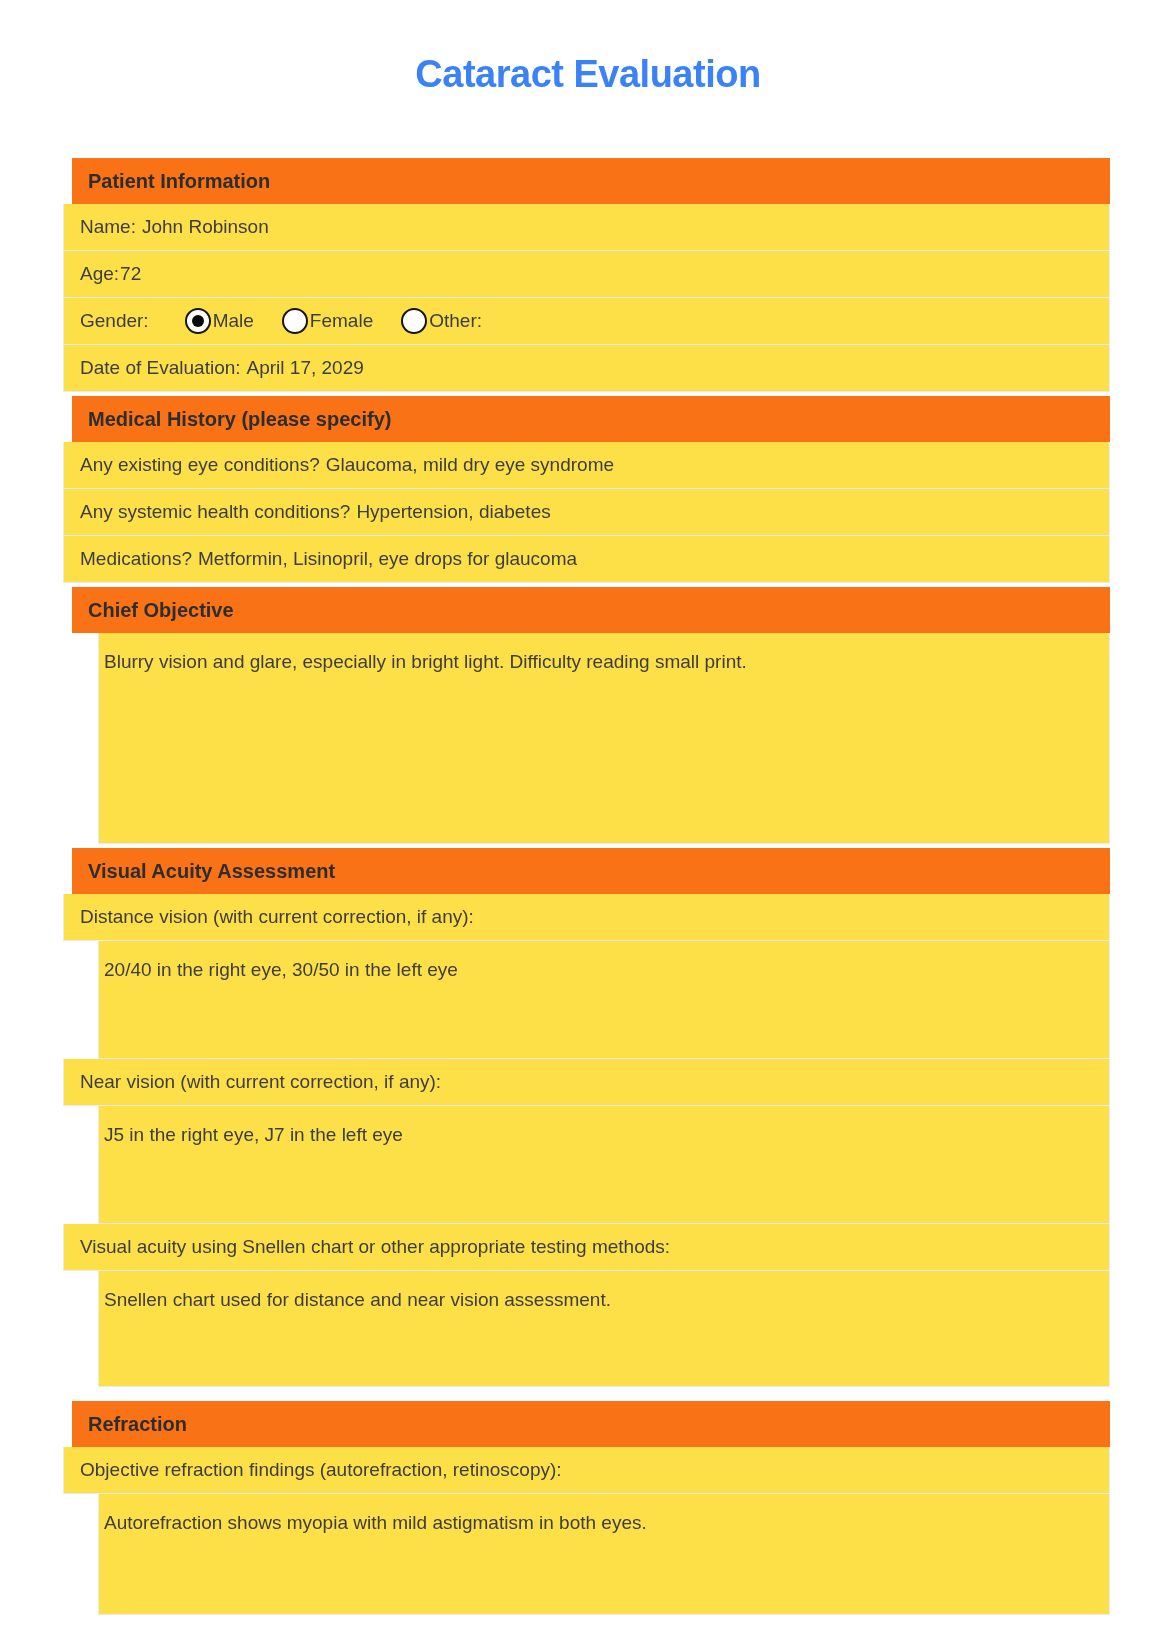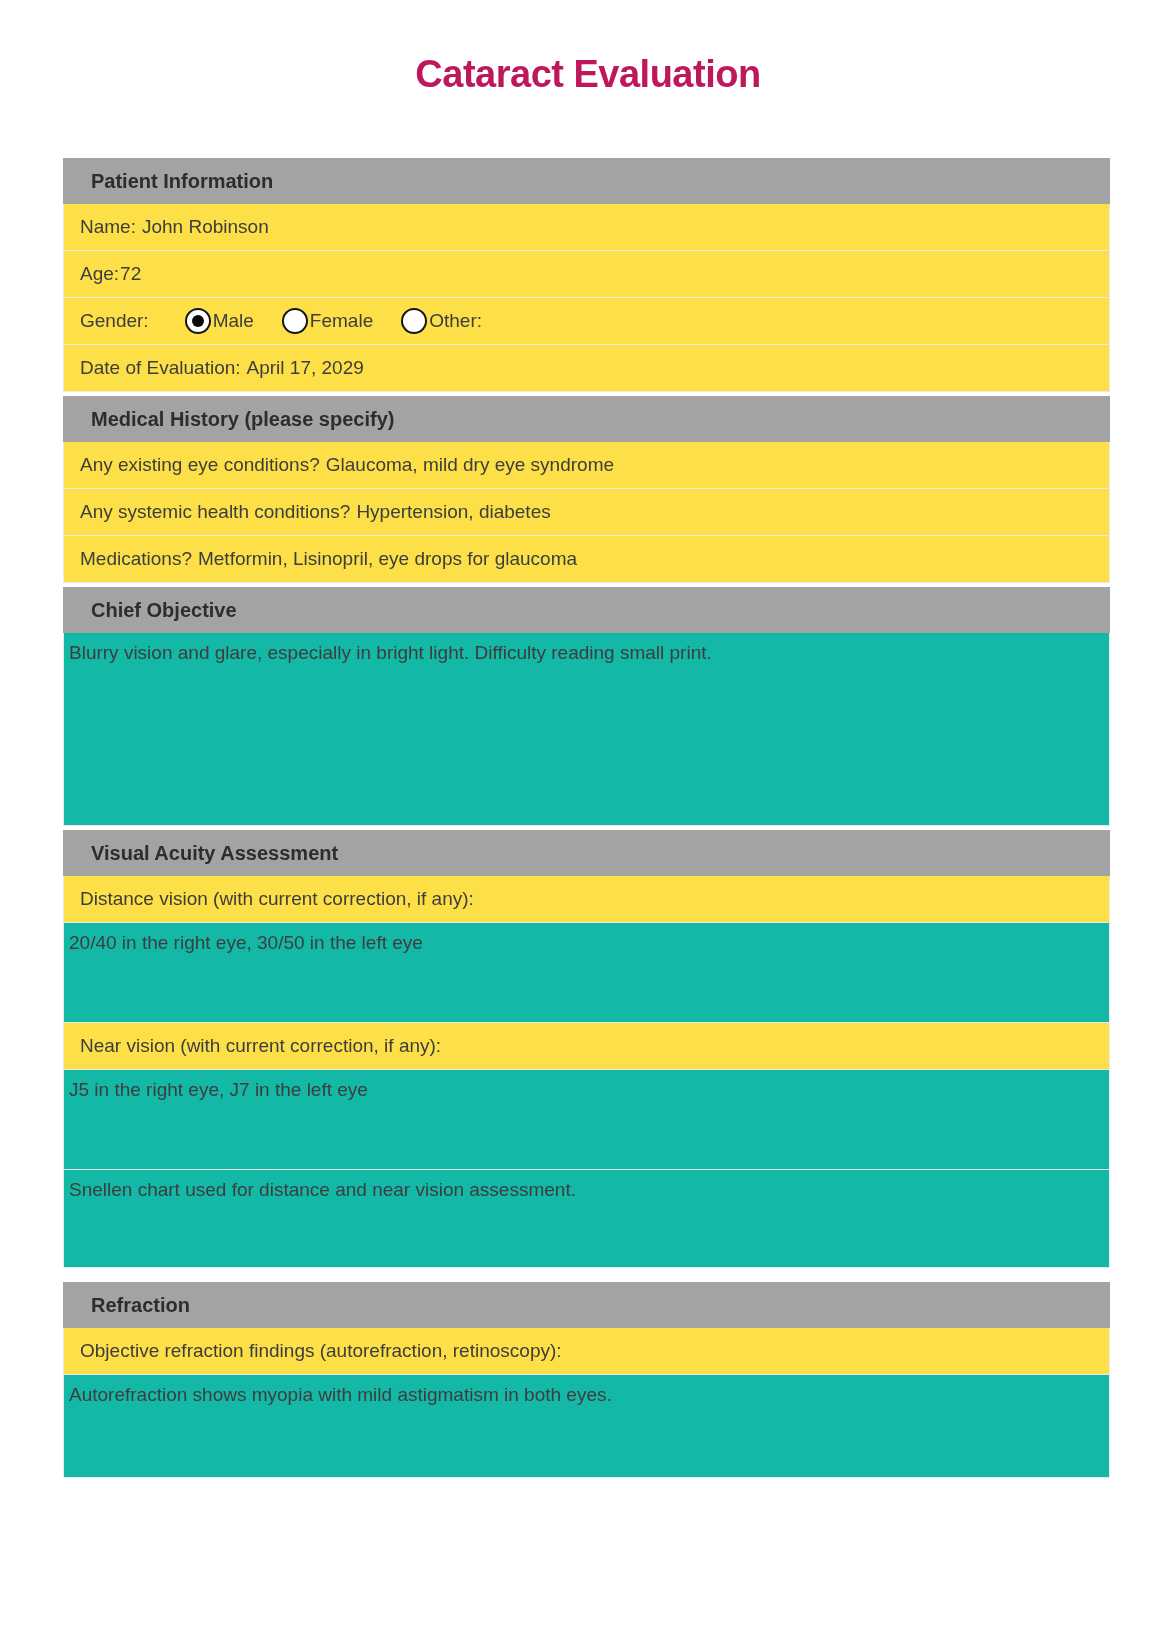--- a/index.html
+++ b/index.html
@@ -4,39 +4,39 @@
 <style>
   html,body{margin:0;padding:0;}
   body{
     width:1176px;height:1630px;background:#ffffff;
     font-family:"Liberation Sans",sans-serif;color:#3d3d3d;
     overflow:hidden;
   }
   .page-title{
     padding-top:52px;text-align:center;
     font-size:38px;line-height:44px;font-weight:bold;
-    color:#be185d;letter-spacing:-0.5px;
+    color:#3b82f6;letter-spacing:-0.5px;
   }
   .form{margin:62px 66px 0 63px;}
   .sec-header{
-    background:#a3a3a3;padding:12px 28px;
-    font-size:20px;line-height:22px;font-weight:bold;color:#2d2d2d;
+    background:#f97316;padding:12px 16px;
+    font-size:20px;line-height:22px;font-weight:bold;color:#2d2d2d;margin-left:9px;
   }
   .mt4{margin-top:4px;}
   .mt14{margin-top:14px;}
   .row{
     background:#fde047;border:1px solid #e9eaeb;border-top:none;
     padding:12px 16px;font-size:19px;line-height:22px;
   }
   .row.gender{display:flex;align-items:flex-end;padding:10px 16px;line-height:26px;}
   .val{margin-left:6px;}
   .val.tight{margin-left:1px;}
   .box{
-    background:#14b8a6;border:1px solid #e9eaeb;border-top:none;
-    padding:9px 5px;font-size:19px;line-height:22px;
+    background:#fde047;border:1px solid #e9eaeb;border-top:none;
+    padding:18px 5px;font-size:19px;line-height:22px;margin-left:35px;
   }
   .h-complaint{height:174px;}
   .h-a1{height:81px;}
   .h-a2{height:81px;}
   .h-a3{height:79px;}
   .h-a4{height:84px;}
   .radio{
     box-sizing:border-box;width:26px;height:26px;flex:none;
     border:2px solid #161616;border-radius:50%;background:#fff;
     display:inline-flex;align-items:center;justify-content:center;cursor:pointer;
@@ -106,20 +106,23 @@
   <div class="row">
     <span>Distance vision (with current correction, if any):</span>
   </div>
   <div class="box h-a1">20/40 in the right eye, 30/50 in the left eye</div>
 
   <div class="row">
     <span>Near vision (with current correction, if any):</span>
   </div>
   <div class="box h-a2">J5 in the right eye, J7 in the left eye</div>
 
+  <div class="row">
+    <span>Visual acuity using Snellen chart or other appropriate testing methods:</span>
+  </div>
   <div class="box h-a3">Snellen chart used for distance and near vision assessment.</div>
 
   <div class="sec-header mt14">Refraction</div>
 
   <div class="row">
     <span>Objective refraction findings (autorefraction, retinoscopy):</span>
   </div>
   <div class="box h-a4">Autorefraction shows myopia with mild astigmatism in both eyes.</div>
 
 </div>

